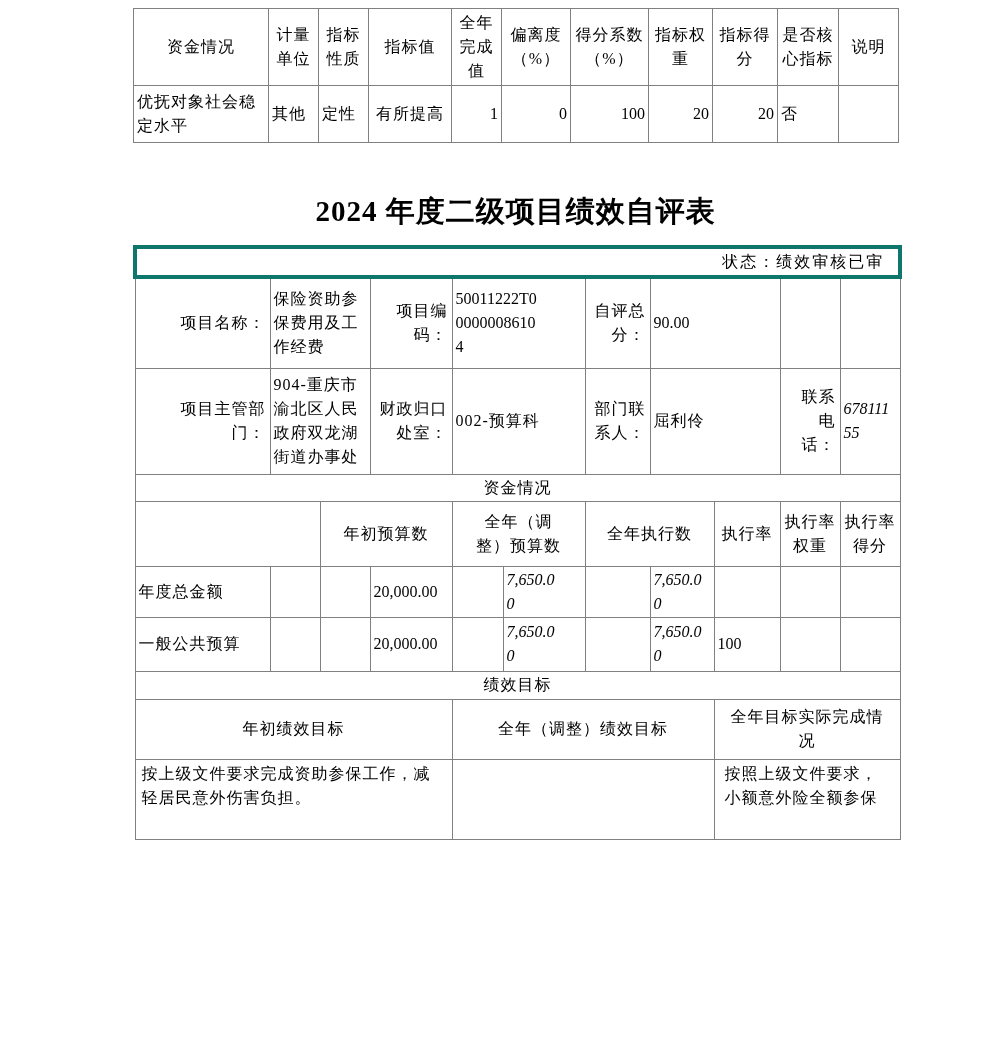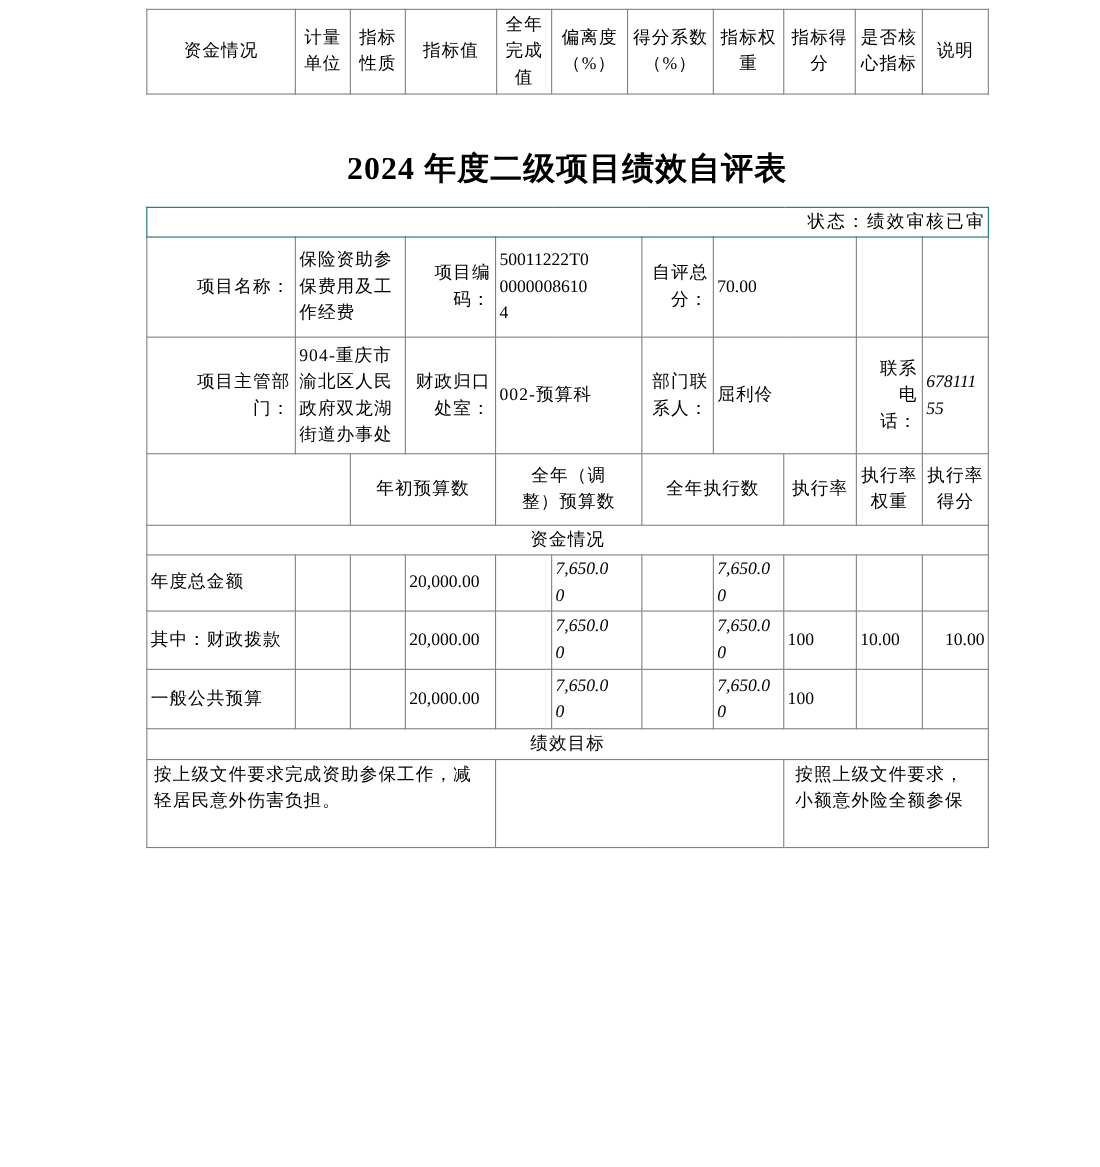--- a/index.html
+++ b/index.html
@@ -11,21 +11,21 @@
      padding:1px 3px;vertical-align:middle;overflow:hidden;word-break:break-word;}
   
   .ind{margin-top:8px;}
   .hc{text-align:center;}
   .left{text-align:left;}
   .num{text-align:right;letter-spacing:0;}
   .ctr{text-align:center;}
   
   .title{margin:50px 0 16px;text-align:center;font-size:29px;font-weight:bold;
          line-height:36px;letter-spacing:1px;}
-  .status td{border:1px solid #0f766e;text-align:right;letter-spacing:2px;padding-right:2px;}
+  .status td{border:4px solid #0f766e;text-align:right;letter-spacing:2px;padding-right:14px;}
   
   .lbl{text-align:right;padding:1px 4px 1px 8px;}
   .lbl-wide{padding-left:30px;}
   .val{text-align:left;}
   .mono{letter-spacing:0;}
   .section{text-align:center;}
   .fh{text-align:center;}
   .fh-pad{padding:1px 18px;}
   .fv{text-align:left;letter-spacing:0;}
   .fv-r{text-align:right;letter-spacing:0;}
@@ -64,20 +64,33 @@
       <td class="hc">指标性质</td>
       <td class="hc">指标值</td>
       <td class="hc">全年完成值</td>
       <td class="hc">偏离度（%）</td>
       <td class="hc">得分系数（%）</td>
       <td class="hc">指标权重</td>
       <td class="hc">指标得分</td>
       <td class="hc">是否核心指标</td>
       <td class="hc">说明</td>
     </tr>
+    <tr style="height:57px">
+      <td class="left">优抚对象社会稳定水平</td>
+      <td class="left">其他</td>
+      <td class="left">定性</td>
+      <td class="ctr">有所提高</td>
+      <td class="num">1</td>
+      <td class="num">0</td>
+      <td class="num">100</td>
+      <td class="num">20</td>
+      <td class="num">20</td>
+      <td class="left">否</td>
+      <td></td>
+    </tr>
   </tbody>
     </table>
 
   <div class="title">2024 年度二级项目绩效自评表</div>
 
   <table>
     <colgroup>
       <col style="width:135px">
         <col style="width:50px">
         <col style="width:50px">
@@ -93,88 +106,80 @@
     <tbody>
         <tr class="status" style="height:24px">
       <td colspan="11">状态：绩效审核已审</td>
     </tr>
     <tr style="height:91px">
       <td class="lbl lbl-wide">项目名称：</td>
       <td colspan="2" class="val">保险资助参保费用及工作经费</td>
       <td class="lbl">项目编码：</td>
       <td colspan="2" class="val"><span class="bk mw86">50011222T000000086104</span></td>
       <td class="lbl">自评总分：</td>
-      <td colspan="2" class="val mono">70.00</td>
+      <td colspan="2" class="val mono">90.00</td>
       <td></td>
       <td></td>
     </tr>
     <tr style="height:106px">
       <td class="lbl lbl-wide">项目主管部门：</td>
       <td colspan="2" class="val">904-重庆市渝北区人民政府双龙湖街道办事处</td>
       <td class="lbl">财政归口处室：</td>
       <td colspan="2" class="val">002-预算科</td>
       <td class="lbl">部门联系人：</td>
       <td colspan="2" class="val">屈利伶</td>
       <td class="lbl">联系电话：</td>
       <td class="val"><span class="bk mw48">67811155</span></td>
     </tr>
+    <tr style="height:27px">
+      <td colspan="11" class="section">资金情况</td>
+    </tr>
     <tr style="height:65px">
       <td colspan="2"></td>
       <td colspan="2" class="fh">年初预算数</td>
       <td colspan="2" class="fh fh-pad">全年（调整）预算数</td>
       <td colspan="2" class="fh">全年执行数</td>
       <td class="fh">执行率</td>
       <td class="fh">执行率权重</td>
       <td class="fh">执行率得分</td>
-    </tr>
-    <tr style="height:27px">
-      <td colspan="11" class="section">资金情况</td>
     </tr>
     <tr style="height:41px">
       <td class="left">年度总金额</td>
       <td></td>
       <td></td>
       <td class="fv">20,000.00</td>
       <td></td>
       <td class="fv"><span class="bk mw48">7,650.00</span></td>
       <td></td>
       <td class="fv"><span class="bk mw48">7,650.00</span></td>
       <td class="fv"></td>
       <td class="fv"></td>
       <td class="fv-r"></td>
-    </tr>
-    <tr style="height:53px">
-      <td class="left">其中：财政拨款</td>
-      <td></td>
-      <td></td>
-      <td class="fv">20,000.00</td>
-      <td></td>
-      <td class="fv"><span class="bk mw48">7,650.00</span></td>
-      <td></td>
-      <td class="fv"><span class="bk mw48">7,650.00</span></td>
-      <td class="fv">100</td>
-      <td class="fv">10.00</td>
-      <td class="fv-r">10.00</td>
     </tr>
     <tr style="height:54px">
       <td class="left">一般公共预算</td>
       <td></td>
       <td></td>
       <td class="fv">20,000.00</td>
       <td></td>
       <td class="fv"><span class="bk mw48">7,650.00</span></td>
       <td></td>
       <td class="fv"><span class="bk mw48">7,650.00</span></td>
       <td class="fv">100</td>
       <td class="fv"></td>
       <td class="fv-r"></td>
     </tr>
     <tr style="height:28px">
       <td colspan="11" class="section">绩效目标</td>
     </tr>
+    <tr style="height:60px">
+      <td colspan="4" class="gh">年初绩效目标</td>
+      <td colspan="4" class="gh">全年（调整）绩效目标</td>
+      <td colspan="3" class="gh">全年目标实际完成情况</td>
+    </tr>
     <tr style="height:80px">
       <td colspan="4" class="goal">按上级文件要求完成资助参保工作，减轻居民意外伤害负担。</td>
       <td colspan="4" class="goal"></td>
       <td colspan="3" class="goal-r">按照上级文件要求，小额意外险全额参保</td>
     </tr>
   </tbody>
     </table>
 
 </div>
 

